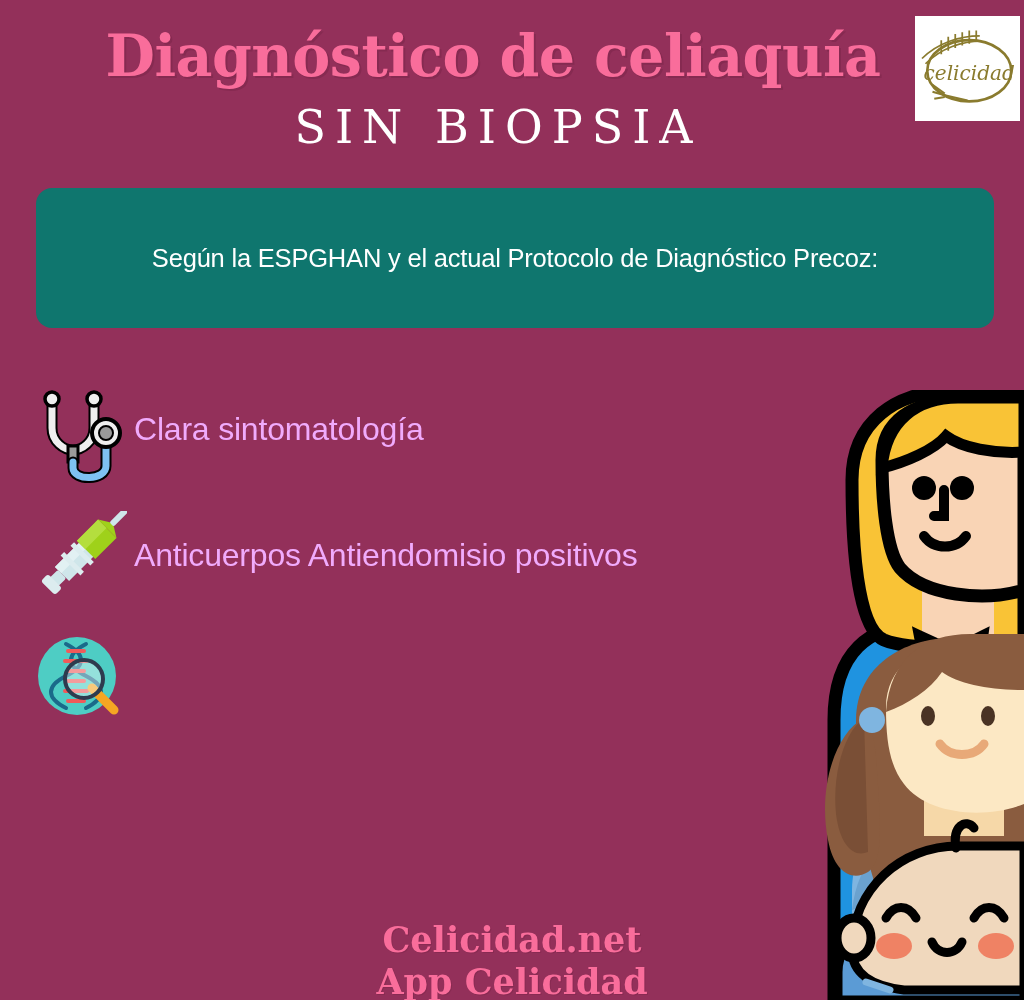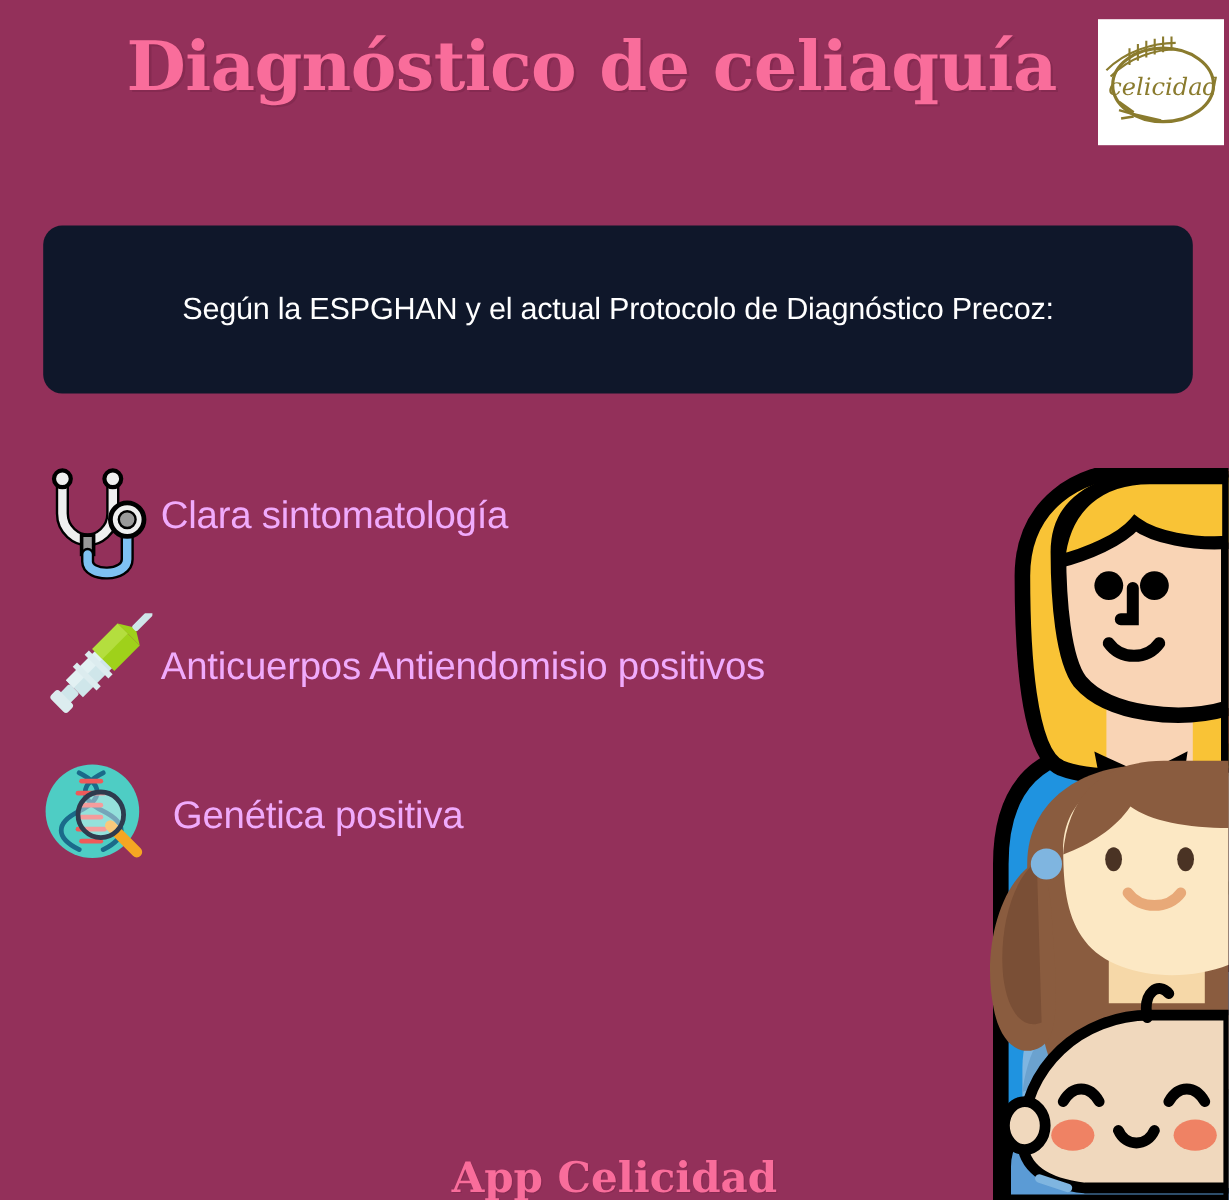--- a/index.html
+++ b/index.html
@@ -59,21 +59,21 @@
     padding-right: 20px;
   }
 
   
   .banner {
     position: absolute;
     top: 188px;
     left: 36px;
     width: 958px;
     min-height: 140px;
-    background: #0f172a;
+    background: #0f766e;
     border-radius: 16px;
     display: flex;
     flex-direction: column;
     align-items: center;
     justify-content: center;
     padding: 14px 20px;
   }
   .banner-line {
     color: #ffffff;
     font-size: 25.5px;
@@ -169,20 +169,21 @@
       <path d="M22 84 L34 82"></path>
       <path d="M34 80 L60 86"></path>
     </g>
 
     <text x="62" y="62" font-family="DejaVu Serif, serif" font-style="italic" font-size="23" fill="#8a7b2e" text-anchor="middle">celicidad</text>
   </svg>
 </div>
 
 <div class="title-wrap">
   <div class="main-title">Diagnóstico de celiaquía</div>
+  <div class="sub-title">SIN BIOPSIA</div>
 </div>
 
 <div class="banner">
   <div class="banner-line">Según la ESPGHAN y el actual Protocolo de Diagnóstico Precoz:</div>
 </div>
 
 <div class="list">
 
   <div class="list-item item-1">
     <span class="item-icon">
@@ -235,21 +236,20 @@
             <path d="M33 29 L55 29"></path>
           <path d="M36 39 L52 39"></path>
             <path d="M36 49 L52 49"></path>
           <path d="M33 59 L55 59"></path>
             <path d="M36 69 L52 69"></path>
         </g>
         <line x1="60" y1="56" x2="82" y2="78" stroke="#f5a623" stroke-width="9" stroke-linecap="round"></line>
         <circle cx="52" cy="47" r="19" fill="rgba(255,255,255,0.40)" stroke="#2e3b4e" stroke-width="4"></circle>
       </svg>
     </span>
-    <span class="item-text">Genética positiva</span>
   </div>
 
 </div>
 
 <div class="people">
   <svg width="230" height="610" viewBox="0 0 230 610">
 
     <g>
 
       <path d="M40 330 C40 260 78 236 120 236 L230 236 L230 610 L40 610 Z" fill="#1f93e0" stroke="#000" stroke-width="13"></path>
@@ -320,14 +320,15 @@
 
       <path d="M138 552 C144 566 162 566 168 552" fill="none" stroke="#000" stroke-width="9" stroke-linecap="round"></path>
 
       <path d="M72 592 L96 600" stroke="#7fb5e0" stroke-width="7" stroke-linecap="round"></path>
     </g>
 
   </svg>
 </div>
 
 <div class="footer">
+  <div class="footer-line">Celicidad.net</div>
   <div class="footer-line">App Celicidad</div>
 </div>
 
 </body></html>

